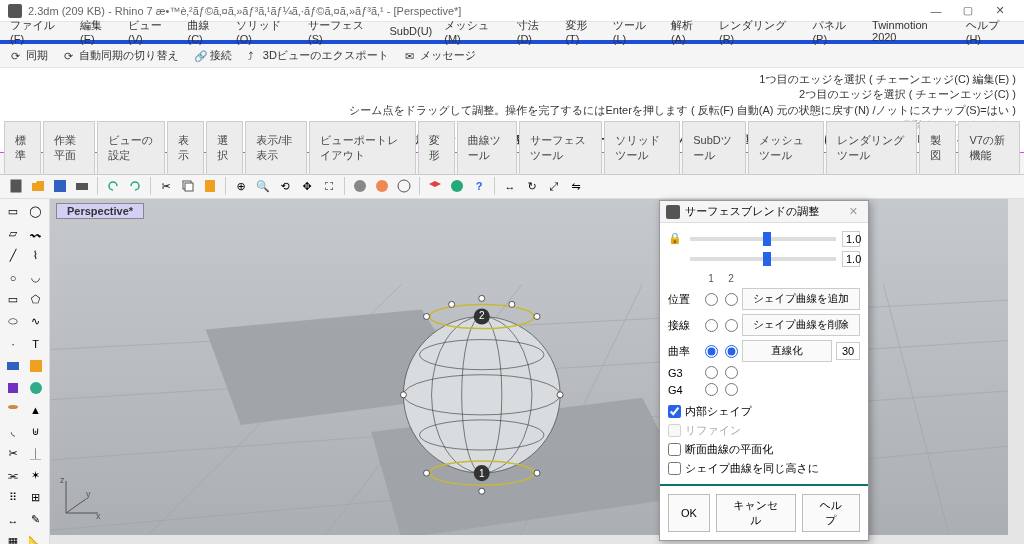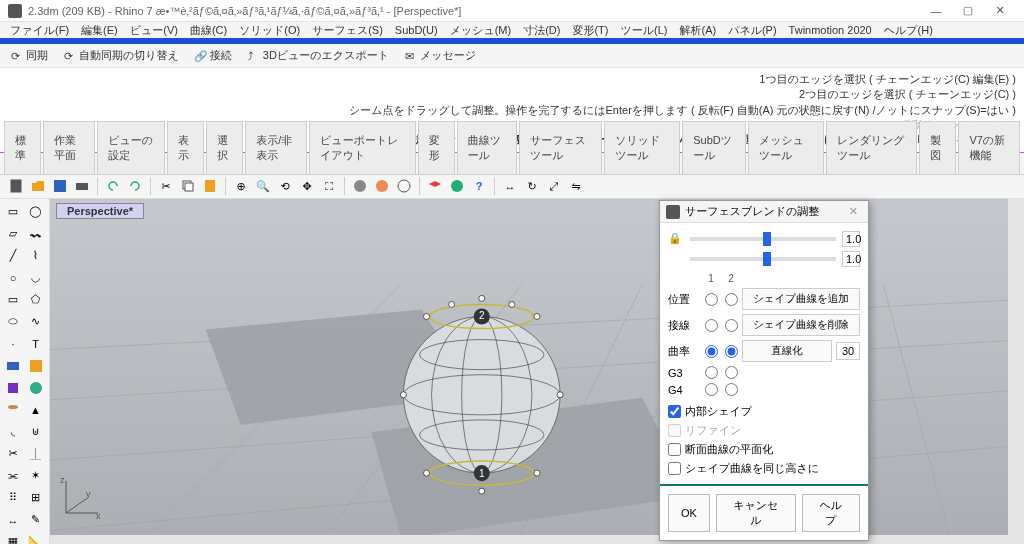--- a/index.html
+++ b/index.html
@@ -5,21 +5,21 @@
 * { box-sizing: border-box; margin: 0; padding: 0; }
 body { font-family: "Meiryo UI", "MS PGothic", sans-serif; font-size: 11px; background: #f0f0f0; width: 1024px; height: 544px; overflow: hidden; position: relative; }
 
 
 .titlebar { height: 22px; background: #fff; display: flex; align-items: center; padding: 0 8px; color: #666; font-size: 11px; border-bottom: 1px solid #e5e5e5; }
 .titlebar .icon { width: 14px; height: 14px; margin-right: 6px; background: #555; border-radius: 2px; }
 .titlebar .spacer { flex: 1; }
 .titlebar .winbtn { width: 32px; height: 22px; display: flex; align-items: center; justify-content: center; color: #555; cursor: pointer; font-family: Arial; }
 
 
-.menubar { height: 22px; background: #f5f5f5; display: flex; align-items: center; padding: 0 4px; font-size: 11px; border-bottom: 6px solid #1d4ed8; }
+.menubar { height: 22px; background: #f5f5f5; display: flex; align-items: center; padding: 0 4px; font-size: 11px; border-bottom: 4px solid #1d4ed8; }
 .menubar span { padding: 3px 6px; cursor: pointer; color: #333; }
 
 
 .quickbar { height: 24px; background: #f5f5f5; display: flex; align-items: center; padding: 0 6px; gap: 6px; border-bottom: 1px solid #e5e5e5; }
 .quickbar .qitem { display: flex; align-items: center; gap: 3px; padding: 2px 5px; cursor: pointer; color: #333; font-size: 11px; }
 .qicon { width: 12px; height: 12px; display: inline-block; }
 
 
 .cmdarea { background: #fff; padding: 4px 8px; border-bottom: 1px solid #d946ef; font-size: 11px; color: #333; line-height: 1.4; text-align: right; }
 .cmdarea .line { white-space: nowrap; overflow: hidden; }
@@ -107,20 +107,21 @@
   <span>ビュー(V)</span>
   <span>曲線(C)</span>
   <span>ソリッド(O)</span>
   <span>サーフェス(S)</span>
   <span>SubD(U)</span>
   <span>メッシュ(M)</span>
   <span>寸法(D)</span>
   <span>変形(T)</span>
   <span>ツール(L)</span>
   <span>解析(A)</span>
+  <span>レンダリング(R)</span>
   <span>パネル(P)</span>
   <span>Twinmotion 2020</span>
   <span>ヘルプ(H)</span>
 </div>
 
 <div class="quickbar">
   <span class="qitem">
       <span class="qicon">⟳</span>
       <span>同期</span>
     </span>

